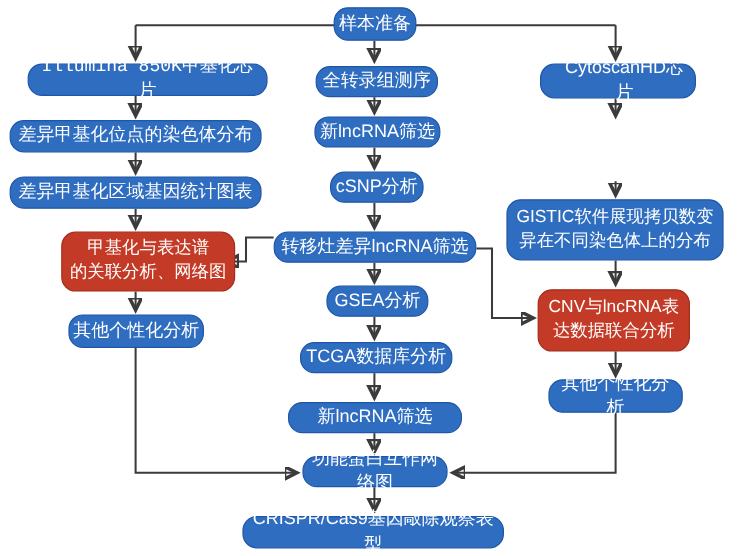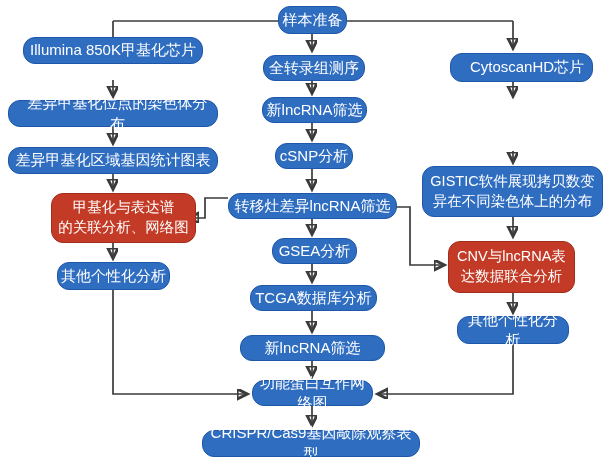--- a/index.html
+++ b/index.html
@@ -64,37 +64,37 @@
 
     <path d="M513,82 V95" marker-end="url(#arr)" style="stroke: rgb(59, 59, 59);"></path>
     <path d="M513,151 V161" marker-end="url(#arr)" style="stroke: rgb(59, 59, 59);"></path>
     <path d="M513,217 V235" marker-end="url(#arr)" style="stroke: rgb(59, 59, 59);"></path>
     <path d="M513,293 V311" marker-end="url(#arr)" style="stroke: rgb(59, 59, 59);"></path>
     <path d="M513,344 V394 H379" marker-end="url(#arr)" style="stroke: rgb(59, 59, 59);"></path>
   </svg>
 
   <div class="node blue" style="left:278px;top:6px;width:69px;height:28px;">样本准备</div>
 
-  <div class="node blue" style="left:23px;top:37px;width:180px;height:27px;">Illumina 850K甲基化芯片</div>
-  <div class="node blue" style="left:8px;top:100px;width:210px;height:27px;padding-left:12px;">差异甲基化位点的染色体分布</div>
+  <div class="node blue" style="left:23px;top:53px;width:200px;height:27px;font-family:Liberation Mono, monospace;">Illumina 850K甲基化芯片</div>
+  <div class="node blue" style="left:8px;top:100px;width:210px;height:27px;">差异甲基化位点的染色体分布</div>
   <div class="node blue" style="left:8px;top:147px;width:210px;height:27px;">差异甲基化区域基因统计图表</div>
   <div class="node red small2" style="left:51px;top:193px;width:145px;height:50px;">甲基化与表达谱
 的关联分析、网络图</div>
   <div class="node blue" style="left:57px;top:262px;width:113px;height:28px;">其他个性化分析</div>
 
   <div class="node blue" style="left:263px;top:55px;width:102px;height:26px;">全转录组测序</div>
   <div class="node blue" style="left:262px;top:97px;width:105px;height:26px;">新lncRNA筛选</div>
   <div class="node blue" style="left:275px;top:143px;width:78px;height:26px;">cSNP分析</div>
   <div class="node blue" style="left:228px;top:193px;width:169px;height:26px;">转移灶差异lncRNA筛选</div>
   <div class="node blue" style="left:272px;top:238px;width:85px;height:26px;">GSEA分析</div>
   <div class="node blue" style="left:250px;top:285px;width:127px;height:26px;">TCGA数据库分析</div>
   <div class="node blue" style="left:240px;top:335px;width:145px;height:26px;">新lncRNA筛选</div>
   <div class="node blue" style="left:252px;top:380px;width:121px;height:26px;">功能蛋白互作网络图</div>
   <div class="node blue" style="left:202px;top:430px;width:218px;height:27px;">CRISPR/Cas9基因敲除观察表型</div>
 
-  <div class="node blue" style="left:450px;top:53px;width:143px;height:29px;padding-left:14px;">CytoscanHD芯片</div>
+  <div class="node blue" style="left:450px;top:53px;width:130px;height:29px;padding-left:14px;">CytoscanHD芯片</div>
   <div class="node blue small2" style="left:422px;top:166px;width:181px;height:51px;">GISTIC软件展现拷贝数变
 异在不同染色体上的分布</div>
   <div class="node red small2" style="left:448px;top:241px;width:127px;height:52px;">CNV与lncRNA表
 达数据联合分析</div>
   <div class="node blue" style="left:457px;top:316px;width:112px;height:28px;">其他个性化分析</div>
 
 </div>
 
 </body></html>

